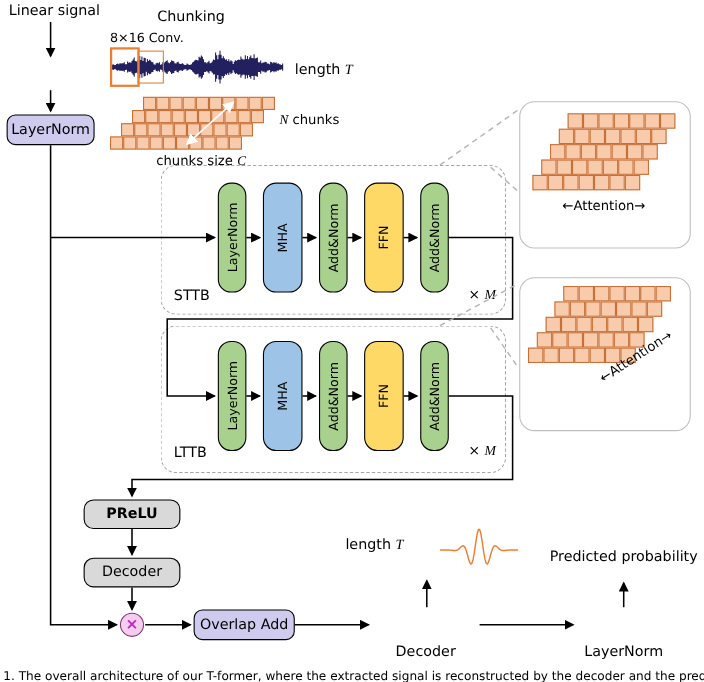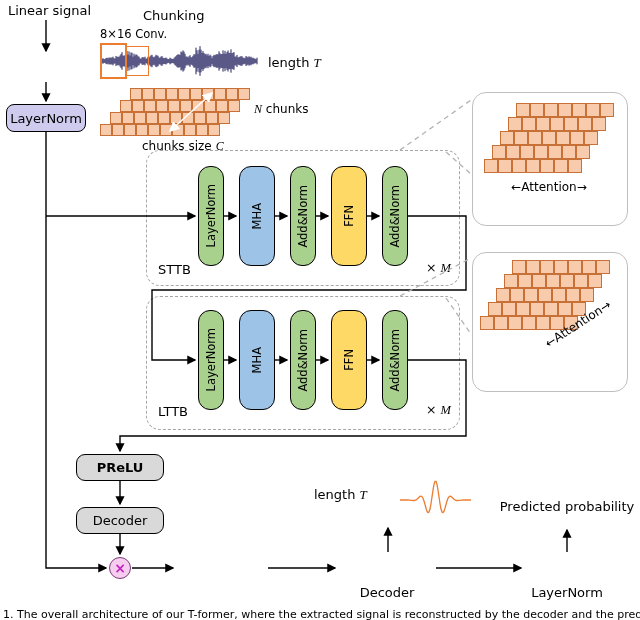--- a/index.html
+++ b/index.html
@@ -278,20 +278,23 @@
 
   <div class="node grayb" style="left:76px;top:454px;width:88px;height:27px;font-weight:bold;">
     <span>PReLU</span>
   </div>
   <div class="node grayb" style="left:76px;top:507px;width:88px;height:27px;">
     <span>Decoder</span>
   </div>
   <div class="circle-op">
     <span>×</span>
   </div>
+  <div class="node lav" style="left:176px;top:554px;width:92px;height:28px;">
+    <span>Overlap Add</span>
+  </div>
 
   <div class="lbl ctr" style="left:338px;top:585px;width:98px;">Decoder</div>
 
   <div class="lbl" style="left:314px;top:487px;">
     <span>length</span><span class="var">T</span>
   </div>
   <svg class="art" id="wavelet" style="left:400px;top:478px;" width="72" height="44" viewBox="0 0 72 44">
       <polyline points="0,22.0 1,22.0 2,22.0 3,22.0 4,22.0 5,22.0 6,22.0 7,22.0 8,22.0 9,22.1 10,22.2 11,22.3 12,22.4 13,22.5 14,22.5 15,22.3 16,21.9 17,21.2 18,20.2 19,19.2 20,18.4 21,18.1 22,18.7 23,20.3 24,23.0 25,26.5 26,30.2 27,33.2 28,34.7 29,34.1 30,31.0 31,25.6 32,18.9 33,12.1 34,6.5 35,3.4 36,3.4 37,6.5 38,12.1 39,18.9 40,25.6 41,31.0 42,34.1 43,34.7 44,33.2 45,30.2 46,26.5 47,23.0 48,20.3 49,18.7 50,18.1 51,18.4 52,19.2 53,20.2 54,21.2 55,21.9 56,22.3 57,22.5 58,22.5 59,22.4 60,22.3 61,22.2 62,22.1 63,22.0 64,22.0 65,22.0 66,22.0 67,22.0 68,22.0 69,22.0 70,22.0 71,22.0 " stroke="#ED7D31" stroke-width="1.3" fill="none"></polyline>
     </svg>
 

